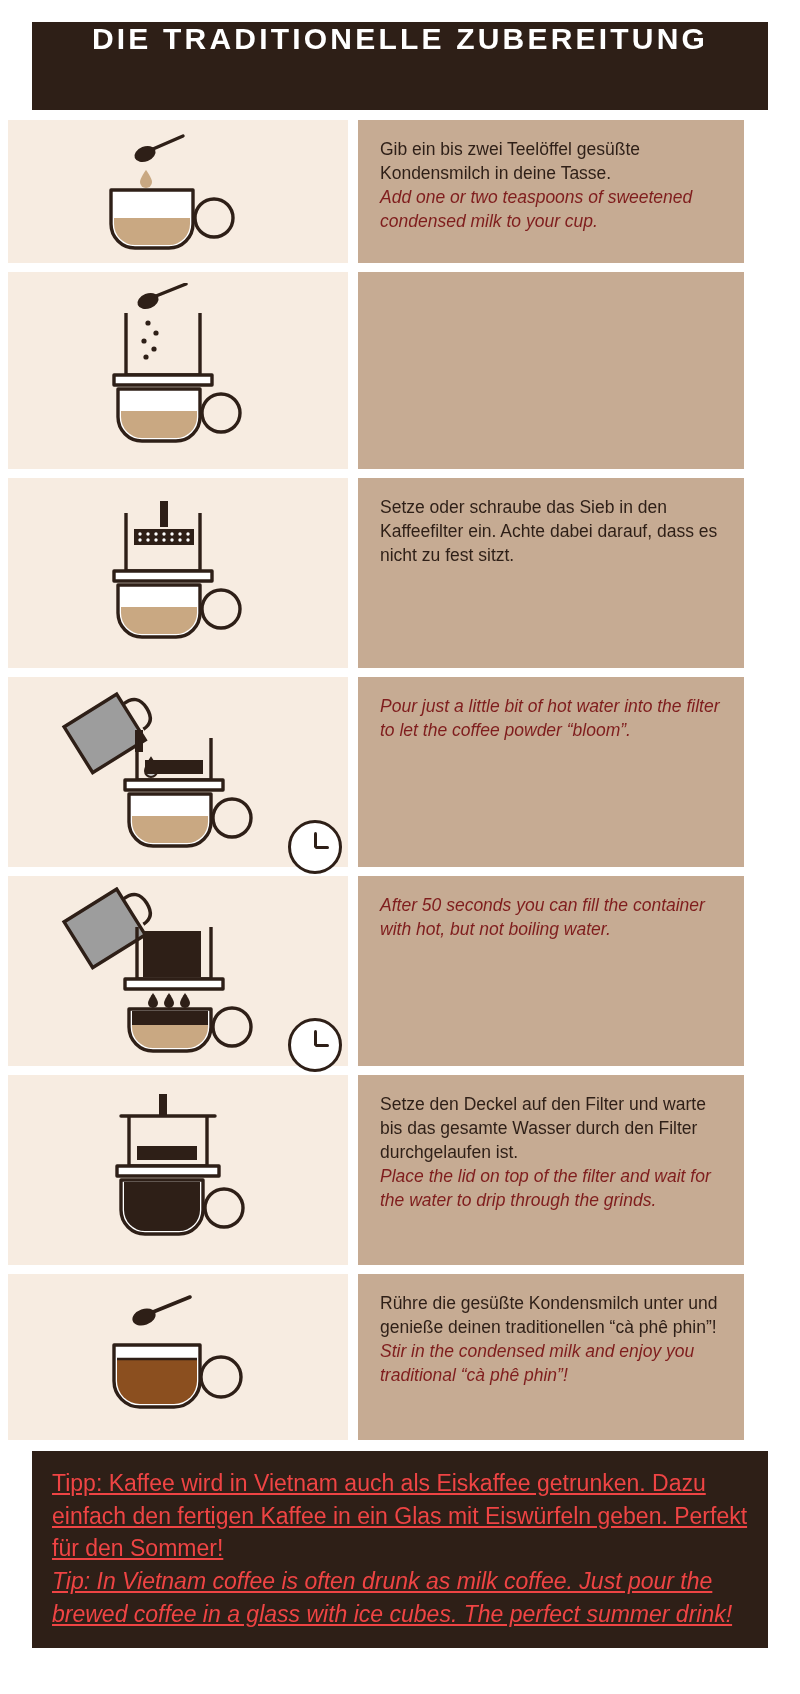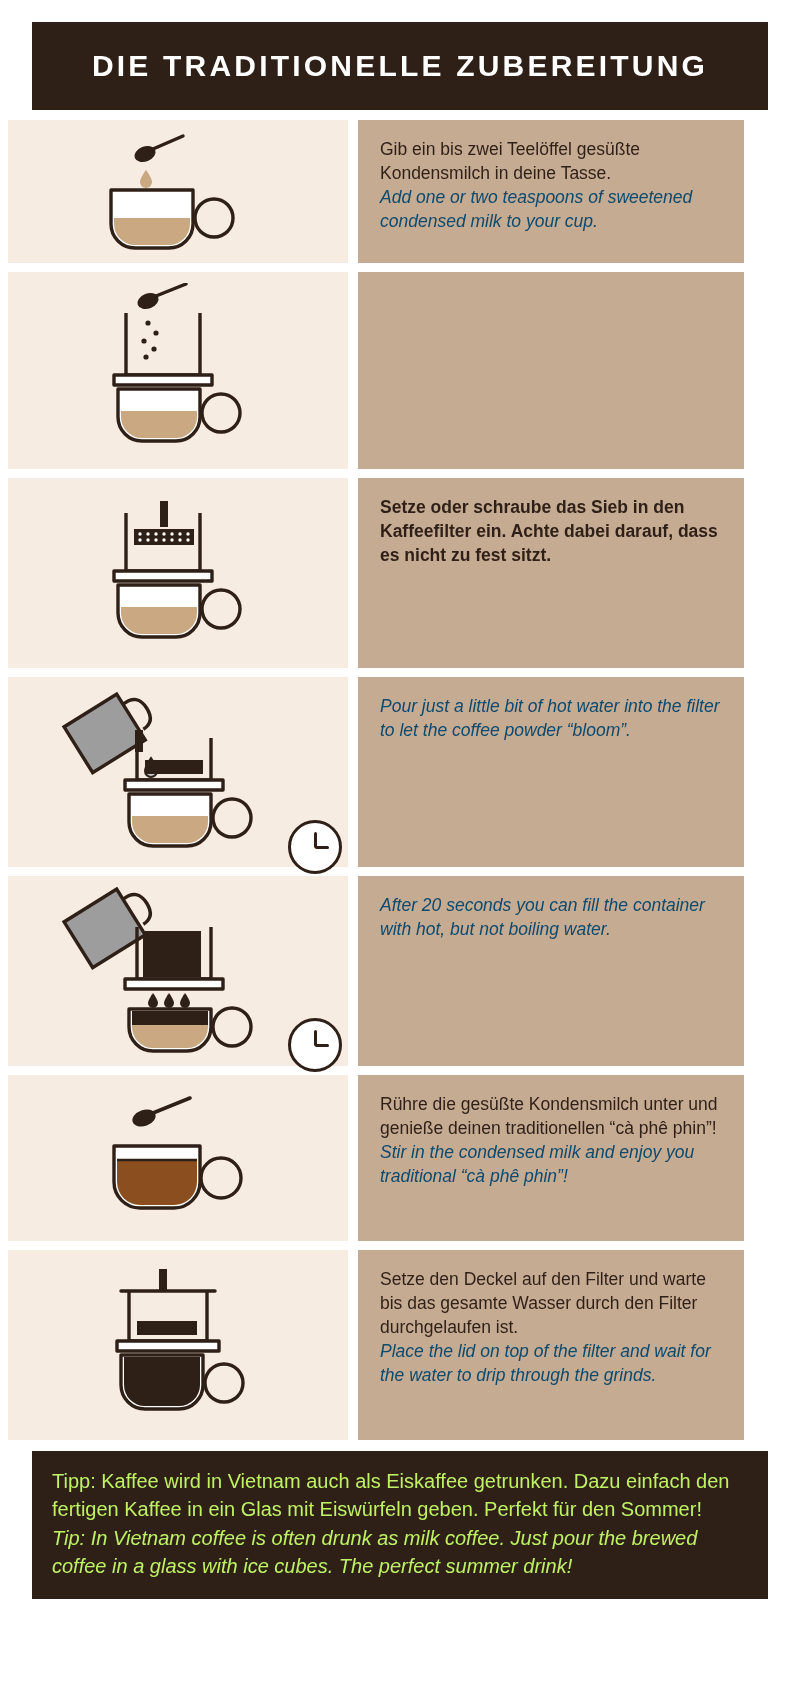--- a/index.html
+++ b/index.html
@@ -23,21 +23,20 @@
     flex-direction: column;
     align-items: center;
   }
 
   
   .header {
     width: 736px;
     height: 88px;
     background: #2e1f17;
     display: flex;
-    align-items: center;
     justify-content: center;
     margin-top: 22px;
   }
   .header-title {
     color: #ffffff;
     font-size: 30px;
     font-weight: bold;
     letter-spacing: 3.2px;
     text-transform: uppercase;
     font-family: "Liberation Sans", sans-serif;
@@ -72,31 +71,31 @@
     padding: 18px 16px 16px 22px;
     flex: none;
   }
   .txt-de {
     color: #2e1f17;
     font-size: 17.5px;
     line-height: 1.37;
     margin: 0;
   }
   .txt-en {
-    color: #0c4a6e;
+    color: #7f1d1d;
     font-size: 17.5px;
     line-height: 1.37;
     font-style: italic;
     margin: 0;
   }
 
   
   .row-1 .icon-panel, .row-1 .text-panel { height: 143px; }
   .row-2 .icon-panel, .row-2 .text-panel { height: 197px; }
-  .row-3 .icon-panel, .row-3 .text-panel { height: 190px; font-weight: bold; }
+  .row-3 .icon-panel, .row-3 .text-panel { height: 190px; }
   .row-4 .icon-panel, .row-4 .text-panel { height: 190px; }
   .row-5 .icon-panel, .row-5 .text-panel { height: 190px; }
   .row-6 .icon-panel, .row-6 .text-panel { height: 190px; }
   .row-7 .icon-panel, .row-7 .text-panel { height: 166px; }
 
   
   .clock {
     position: absolute;
     width: 54px;
     height: 54px;
@@ -126,23 +125,24 @@
 
   
   .footer {
     width: 736px;
     background: #2e1f17;
     margin-top: 11px;
     padding: 16px 20px 18px 20px;
   }
   .footer p {
     margin: 0;
-    color: #bef264;
-    font-size: 20px;
+    color: #ef4444;
+    font-size: 23px;
     line-height: 1.42;
+    text-decoration: underline;
   }
   .footer .tip-en { font-style: italic; }
 
   
   .icon-svg { display: block; }
 </style>
 </head>
 <body>
 
 <div class="infographic">
@@ -290,21 +290,46 @@
           <path d="M116 106 c0 0 -5 7 -5 10 a5 5 0 0 0 10 0 c0 -3 -5 -10 -5 -10 z" fill="#2e1f17"></path>
           <path d="M132 106 c0 0 -5 7 -5 10 a5 5 0 0 0 10 0 c0 -3 -5 -10 -5 -10 z" fill="#2e1f17"></path>
 
           <path d="M76 122 L76 140 a24 24 0 0 0 24 24 L134 164 a24 24 0 0 0 24 -24 L158 122 Z" fill="#ffffff" stroke="#2e1f17" stroke-width="3.4" stroke-linejoin="round"></path>
           <rect x="79" y="124" width="76" height="14" fill="#2e1f17"></rect>
           <path d="M79 138 L79 140 a21 21 0 0 0 21 21 L134 161 a21 21 0 0 0 21 -21 L155 138 Z" fill="#c9a882"></path>
           <circle cx="179" cy="140" r="19" fill="none" stroke="#2e1f17" stroke-width="3.4"></circle>
         </svg>
       </div>
       <div class="text-panel">
-        <p class="txt-en">After 20 seconds you can fill the container with hot, but not boiling water.</p>
+        <p class="txt-en">After 50 seconds you can fill the container with hot, but not boiling water.</p>
+      </div>
+    </div>
+
+    <div class="step-row row-6">
+      <div class="icon-panel">
+        <svg class="icon-svg" width="210" height="165" viewBox="0 0 210 165">
+
+          <rect x="86" y="6" width="8" height="22" fill="#2e1f17"></rect>
+
+          <path d="M48 28 L142 28" stroke="#2e1f17" stroke-width="3.4" stroke-linecap="round"></path>
+
+          <path d="M56 28 L56 78 L134 78 L134 28" fill="none" stroke="#2e1f17" stroke-width="3.4" stroke-linejoin="round"></path>
+
+          <rect x="64" y="58" width="60" height="14" fill="#2e1f17"></rect>
+
+          <path d="M44 78 L146 78 L146 88 L44 88 Z" fill="#ffffff" stroke="#2e1f17" stroke-width="3.4" stroke-linejoin="round"></path>
+
+          <path d="M48 92 L48 122 a24 24 0 0 0 24 24 L106 146 a24 24 0 0 0 24 -24 L130 92 Z" fill="#ffffff" stroke="#2e1f17" stroke-width="3.4" stroke-linejoin="round"></path>
+          <path d="M51 94 L51 122 a21 21 0 0 0 21 21 L106 143 a21 21 0 0 0 21 -21 L127 94 Z" fill="#2e1f17"></path>
+          <circle cx="151" cy="120" r="19" fill="none" stroke="#2e1f17" stroke-width="3.4"></circle>
+        </svg>
+      </div>
+      <div class="text-panel">
+        <p class="txt-de">Setze den Deckel auf den Filter und warte bis das gesamte Wasser durch den Filter durchgelaufen ist.</p>
+        <p class="txt-en">Place the lid on top of the filter and wait for the water to drip through the grinds.</p>
       </div>
     </div>
 
     <div class="step-row row-7">
       <div class="icon-panel">
         <svg class="icon-svg" width="200" height="140" viewBox="0 0 200 140">
 
           <ellipse cx="66" cy="30" rx="12" ry="8" fill="#2e1f17" transform="rotate(-20 66 30)"></ellipse>
           <path d="M75 25 L112 10" stroke="#2e1f17" stroke-width="3.6" fill="none" stroke-linecap="round"></path>
 
@@ -313,45 +338,20 @@
           <path d="M39 72 L119 72" stroke="#2e1f17" stroke-width="2.4"></path>
           <circle cx="143" cy="90" r="20" fill="none" stroke="#2e1f17" stroke-width="3.4"></circle>
         </svg>
       </div>
       <div class="text-panel">
         <p class="txt-de">Rühre die gesüßte Kondensmilch unter und genieße deinen traditionellen “cà phê phin”!</p>
         <p class="txt-en">Stir in the condensed milk and enjoy you traditional “cà phê phin”!</p>
       </div>
     </div>
 
-    <div class="step-row row-6">
-      <div class="icon-panel">
-        <svg class="icon-svg" width="210" height="165" viewBox="0 0 210 165">
-
-          <rect x="86" y="6" width="8" height="22" fill="#2e1f17"></rect>
-
-          <path d="M48 28 L142 28" stroke="#2e1f17" stroke-width="3.4" stroke-linecap="round"></path>
-
-          <path d="M56 28 L56 78 L134 78 L134 28" fill="none" stroke="#2e1f17" stroke-width="3.4" stroke-linejoin="round"></path>
-
-          <rect x="64" y="58" width="60" height="14" fill="#2e1f17"></rect>
-
-          <path d="M44 78 L146 78 L146 88 L44 88 Z" fill="#ffffff" stroke="#2e1f17" stroke-width="3.4" stroke-linejoin="round"></path>
-
-          <path d="M48 92 L48 122 a24 24 0 0 0 24 24 L106 146 a24 24 0 0 0 24 -24 L130 92 Z" fill="#ffffff" stroke="#2e1f17" stroke-width="3.4" stroke-linejoin="round"></path>
-          <path d="M51 94 L51 122 a21 21 0 0 0 21 21 L106 143 a21 21 0 0 0 21 -21 L127 94 Z" fill="#2e1f17"></path>
-          <circle cx="151" cy="120" r="19" fill="none" stroke="#2e1f17" stroke-width="3.4"></circle>
-        </svg>
-      </div>
-      <div class="text-panel">
-        <p class="txt-de">Setze den Deckel auf den Filter und warte bis das gesamte Wasser durch den Filter durchgelaufen ist.</p>
-        <p class="txt-en">Place the lid on top of the filter and wait for the water to drip through the grinds.</p>
-      </div>
-    </div>
-
   </div>
 
   <div class="footer">
     <p>Tipp: Kaffee wird in Vietnam auch als Eiskaffee getrunken. Dazu einfach den fertigen Kaffee in ein Glas mit Eiswürfeln geben. Perfekt für den Sommer!</p>
     <p class="tip-en">Tip: In Vietnam coffee is often drunk as milk coffee. Just pour the brewed coffee in a glass with ice cubes. The perfect summer drink!</p>
   </div>
 
 </div>
 
 </body></html>

